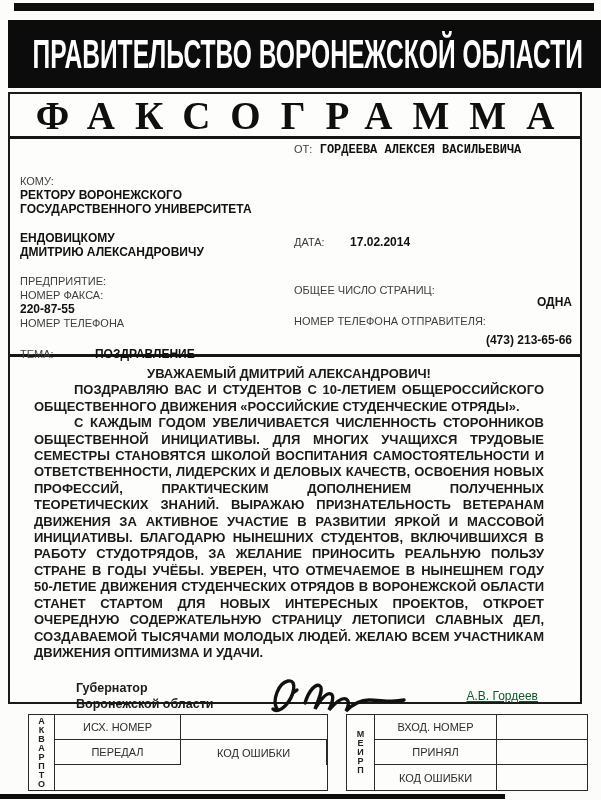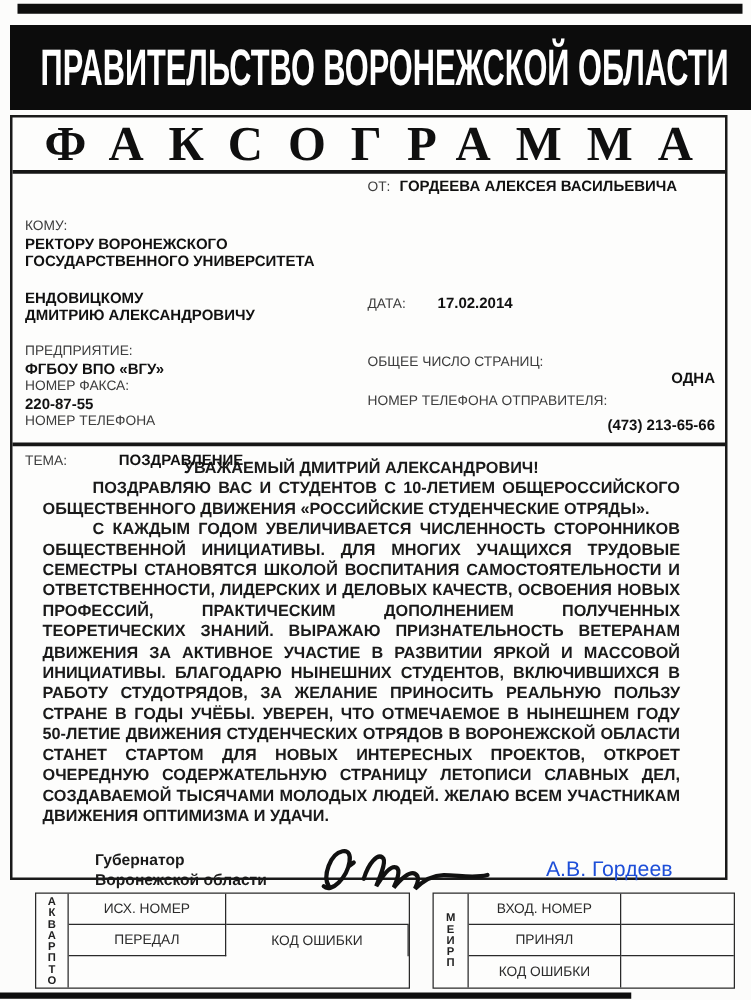--- a/index.html
+++ b/index.html
@@ -47,21 +47,21 @@
   .right-align { text-align:right; }
 
   .body-section { padding:9px 36px 0 24px; }
   .body-text { font-size:13px; font-weight:bold; line-height:16.4px; color:#1a1a1a; }
   .salutation { text-align:center; margin:0; }
   .para { margin:0; text-indent:40px; text-align:justify; }
 
   .sig-row { margin-top:12px; padding:0 42px 0 66px; display:flex; align-items:center; }
   .sig-title { font-size:12.5px; font-weight:bold; line-height:16px; color:#1a1a1a; }
   .sig-scrawl { flex:1; display:flex; justify-content:center; align-items:center; }
-  .sig-name { font-size:17px; color:#1d4ed8; white-space:nowrap; }
+  .sig-name { font-size:12px; color:#14532d; white-space:nowrap;text-decoration:underline; }
 
   
   .footer-wrap { position:absolute; left:28px; top:714px; width:560px; display:flex; }
   .ftable { display:grid; grid-auto-rows:25px; border:1.5px solid #2a2a2a; background:#fdfdfc; }
   .ftable.send { width:298px; grid-template-columns:26px 126px 1fr; }
   .ftable.recv { flex:1; margin-left:18px; grid-template-columns:28px 122px 1fr; }
   .v-cell {
     grid-row:1 / span 3; border-right:1px solid #2a2a2a;
     display:flex; align-items:center; justify-content:center;
   }
@@ -103,35 +103,34 @@
 
       <div class="left-col">
         <div class="fline lbl">КОМУ:</div>
         <div class="fline val">РЕКТОРУ ВОРОНЕЖСКОГО</div>
         <div class="fline val">ГОСУДАРСТВЕННОГО УНИВЕРСИТЕТА</div>
         <div class="sp15"></div>
         <div class="fline val">ЕНДОВИЦКОМУ</div>
         <div class="fline val">ДМИТРИЮ АЛЕКСАНДРОВИЧУ</div>
         <div class="sp15"></div>
         <div class="fline lbl">ПРЕДПРИЯТИЕ:</div>
-        <div class="fline val">ФГБОУ ВПО «ВГУ»</div>
         <div class="fline lbl">НОМЕР ФАКСА:</div>
         <div class="fline val">220-87-55</div>
         <div class="fline lbl">НОМЕР ТЕЛЕФОНА</div>
         <div class="sp17"></div>
         <div class="fline">
           <span class="lbl">ТЕМА:</span>
           <span class="val" style="margin-left:38px;">ПОЗДРАВЛЕНИЕ</span>
         </div>
       </div>
 
       <div class="right-col">
         <div class="fline" style="position:absolute; top:0;">
           <span class="lbl">ОТ:</span>
-          <span class="val" style="margin-left:4px;">ГОРДЕЕВА АЛЕКСЕЯ ВАСИЛЬЕВИЧА</span>
+          <span class="val" style="margin-left:4px;font-family:Liberation Mono, monospace;">ГОРДЕЕВА АЛЕКСЕЯ ВАСИЛЬЕВИЧА</span>
         </div>
         <div class="fline r-abs" style="top:93px;">
           <span class="lbl">ДАТА:</span>
           <span class="val" style="margin-left:22px;">17.02.2014</span>
         </div>
         <div class="fline r-abs lbl" style="top:141px;">ОБЩЕЕ ЧИСЛО СТРАНИЦ:</div>
         <div class="fline r-abs val right-align" style="top:153px;">ОДНА</div>
         <div class="fline r-abs lbl" style="top:172px;">НОМЕР ТЕЛЕФОНА ОТПРАВИТЕЛЯ:</div>
         <div class="fline r-abs val right-align" style="top:191px;">(473) 213-65-66</div>
       </div>

